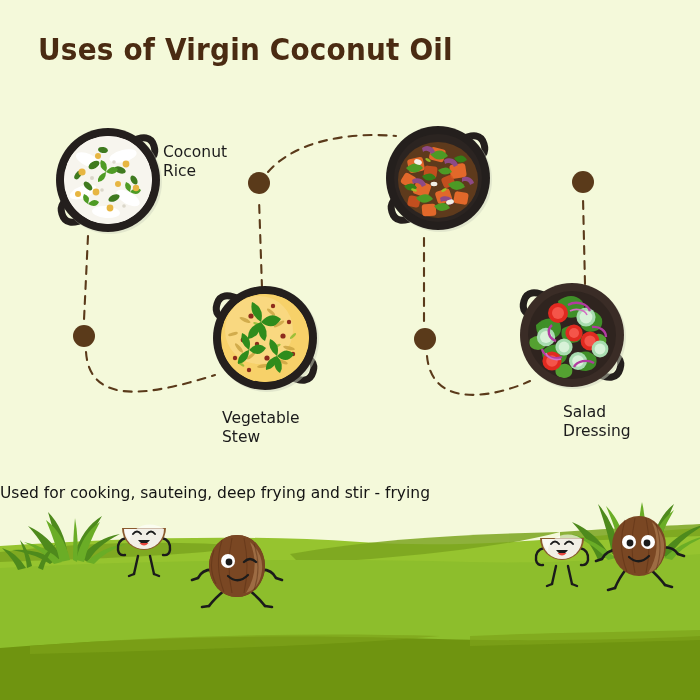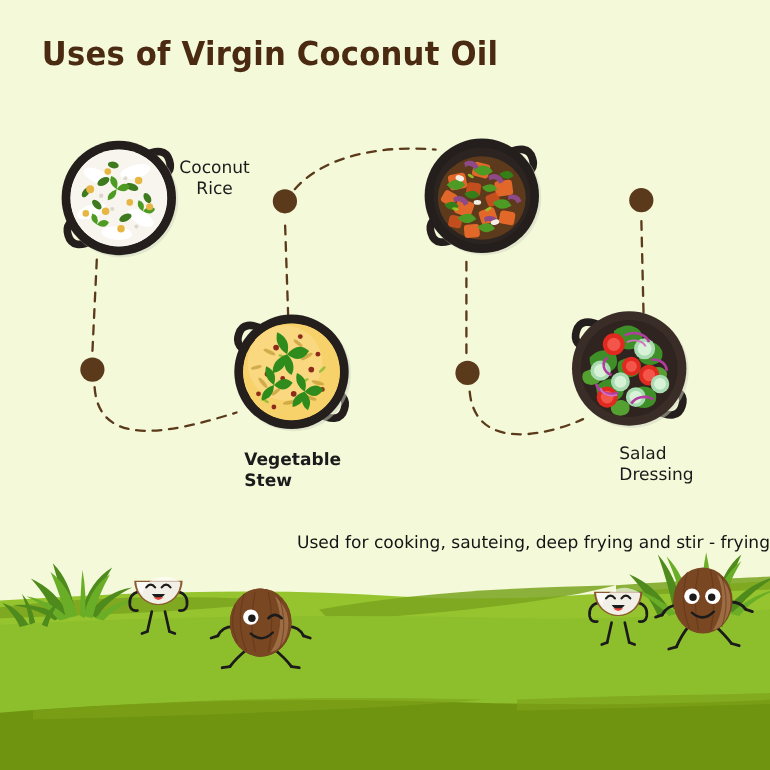--- a/index.html
+++ b/index.html
@@ -27,29 +27,29 @@
 
   
   .food-label{
     font-family:"DejaVu Sans", sans-serif;
     font-size:15.5px;
     line-height:19px;
     color:#1b1b1b;
     white-space:pre-line;
     font-weight:400;
   }
-  #lbl-rice   {left:163px; top:143px;text-align:center;}
+  #lbl-rice   {left:163px; top:143px;}
   #lbl-paneer {left:485px; top:138px;}
-  #lbl-stew   {left:222px; top:409px;font-weight:bold;}
+  #lbl-stew   {left:222px; top:409px;}
   #lbl-salad  {left:563px; top:403px;}
 
   
   #caption{
     left:0; right:0; top:484px;
-    text-align:right;
+    text-align:left;
     font-family:"DejaVu Sans", sans-serif;
     font-size:15.5px;
     color:#141414;
   }
 
   
   #connectors{left:0;top:0;width:700px;height:700px;pointer-events:none;}
 
   
   .pan{width:120px;height:120px;}

